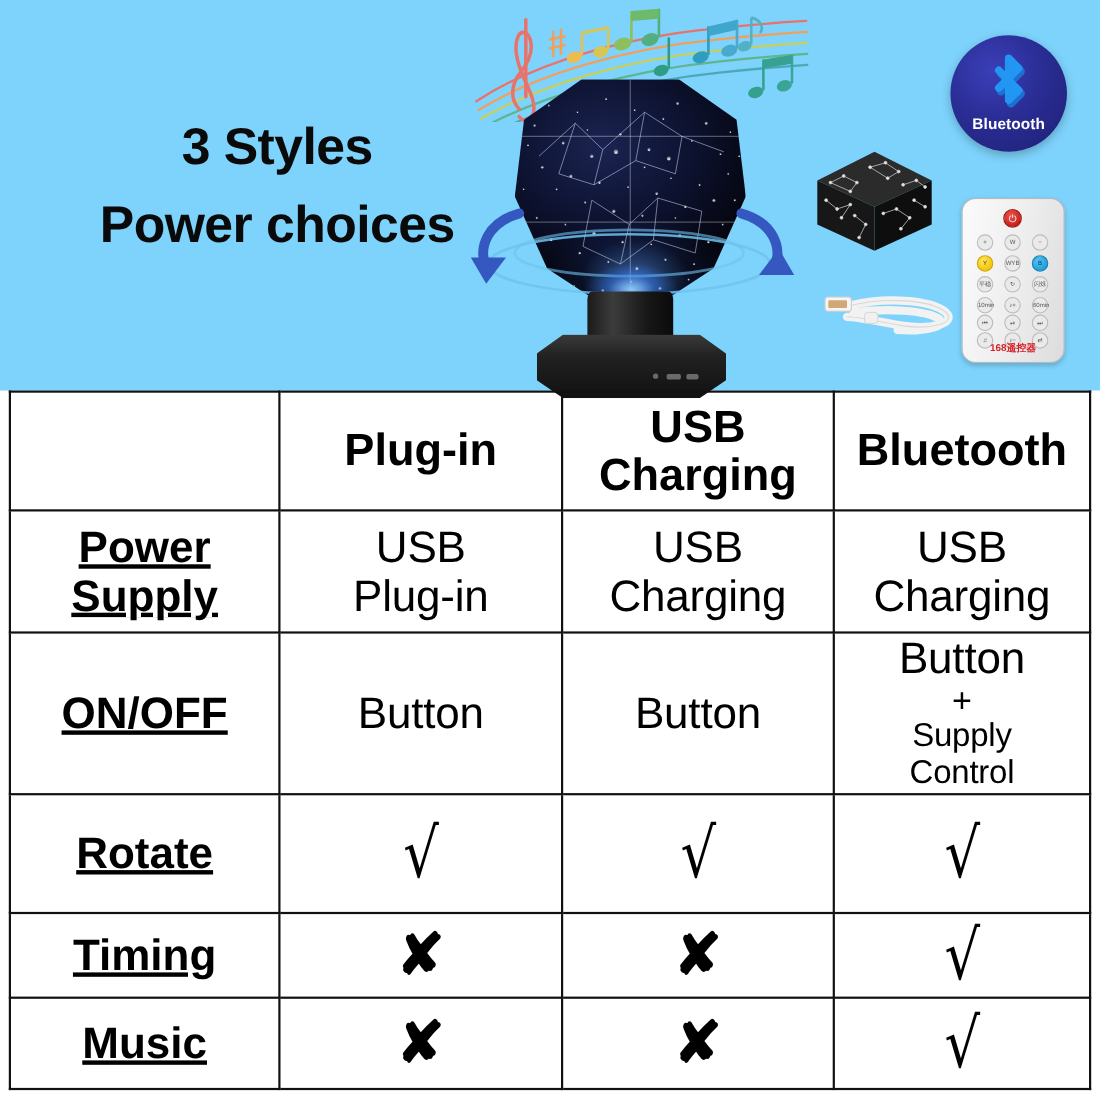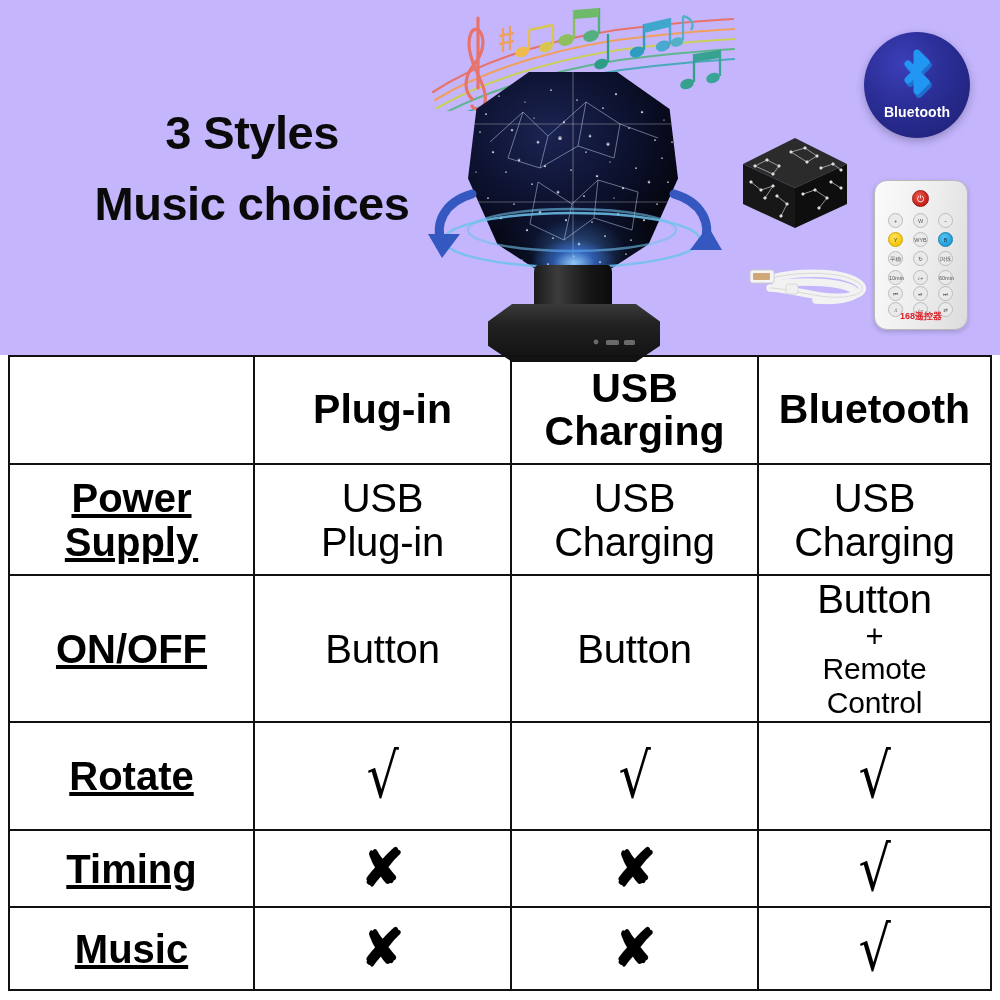--- a/index.html
+++ b/index.html
@@ -14,21 +14,21 @@
     overflow: hidden;
     font-family: "Liberation Sans", sans-serif;
     -webkit-font-smoothing: antialiased;
   }
 
   
   #hero {
     position: absolute;
     left: 0; top: 0;
     width: 1000px; height: 355px;
-    background: #c4b5fd;
+    background: #7dd3fc;
   }
 
   .headline {
     position: absolute;
     left: 52px;
     top: 97px;
     width: 400px;
     color: #0a0a0a;
     font-weight: bold;
     font-size: 47px;
@@ -253,21 +253,21 @@
   }
   .empty-cell { }
 </style>
 </head>
 <body>
 
 <div id="hero">
 
   <div class="headline">
     <span class="ln1">3 Styles</span>
-    <span class="ln2">Music choices</span>
+    <span class="ln2">Power choices</span>
   </div>
 
   <svg id="music-notes" viewBox="0 0 310 115">
     <g fill="none" stroke-width="2.1" stroke-linecap="round">
       <path d="M8,96 C60,62 140,38 225,30 C262,26 290,24 308,23" stroke="#e8736b"></path>
       <path d="M10,104 C62,72 142,48 226,40 C263,36 291,34 309,33" stroke="#f0a05e"></path>
       <path d="M12,112 C64,82 144,58 227,50 C264,46 292,44 309,43" stroke="#c9cf5a"></path>
       <path d="M14,120 C66,92 146,68 228,60 C265,56 293,54 309,53" stroke="#5fb58e"></path>
       <path d="M16,128 C68,102 148,78 229,70 C266,66 294,64 309,63" stroke="#4aa9b8"></path>
     </g>
@@ -565,21 +565,21 @@
         </td>
       </tr>
 
       <tr style="height:103px;">
         <td class="rowlabel">ON/OFF</td>
         <td class="cellval">Button</td>
         <td class="cellval">Button</td>
         <td class="cellval">
           <div>Button</div>
           <div class="plus">+</div>
-          <div class="small">Remote Control</div>
+          <div class="small">Supply Control</div>
         </td>
       </tr>
 
       <tr style="height:107px;">
         <td class="rowlabel">Rotate</td>
         <td><span class="mark-yes">√</span></td>
         <td><span class="mark-yes">√</span></td>
         <td><span class="mark-yes">√</span></td>
       </tr>
 

